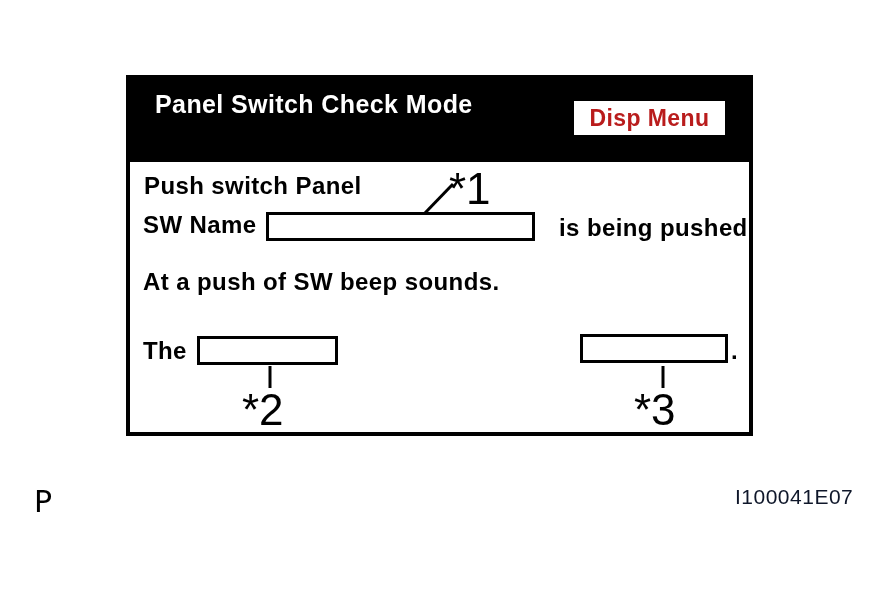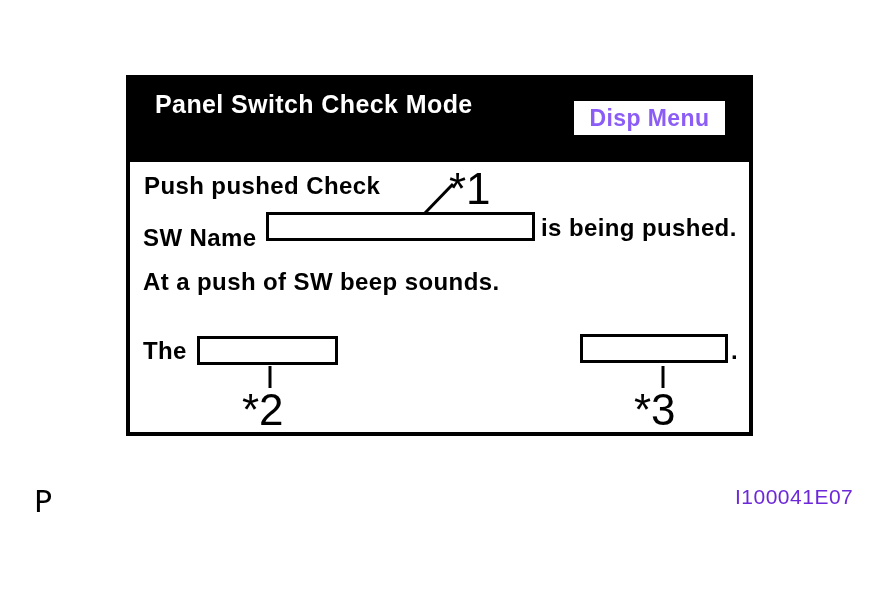--- a/index.html
+++ b/index.html
@@ -21,21 +21,21 @@
     background: #000000;
   }
   .panel-title {
     position: absolute; left: 155px; top: 90px;
     color: #ffffff; font-size: 25px; font-weight: bold;
     letter-spacing: 0.4px; white-space: nowrap;
   }
   .disp-menu-btn {
     position: absolute; left: 574px; top: 101px;
     width: 151px; height: 34px;
-    background: #ffffff; color: #8b5cf6;
+    background: #ffffff; color: #b91c1c;
     font-size: 23px; font-weight: bold;
     display: flex; align-items: center; justify-content: center;
     letter-spacing: 0.4px;
     border: none; cursor: pointer;
     font-family: "Liberation Sans", "DejaVu Sans", sans-serif;
   }
   .panel-body {
     position: absolute; left: 126px; top: 162px;
     width: 627px; height: 274px;
     background: #ffffff;
@@ -43,22 +43,22 @@
     border-right: 4px solid #000000;
     border-bottom: 4px solid #000000;
   }
 
   .body-text {
     position: absolute;
     color: #000000; font-size: 24px; font-weight: bold;
     letter-spacing: 0.4px; white-space: nowrap; line-height: 1.15;
   }
   .t-push-title  { left: 144px; top: 172px; }
-  .t-sw-name     { left: 143px; top: 224px; }
-  .t-pushed      { left: 541px; top: 214px; }
+  .t-sw-name     { left: 143px; top: 211px; }
+  .t-pushed      { left: 559px; top: 214px; }
   .t-beep        { left: 143px; top: 268px; }
   .t-rotary      { left: 143px; top: 297px; }
   .t-the         { left: 143px; top: 337px; }
   .t-turned      { left: 341px; top: 337px; }
   .t-period      { left: 731px; top: 337px; }
 
   .value-box {
     position: absolute;
     background: #ffffff;
     border: 3px solid #000000;
@@ -85,36 +85,36 @@
   }
 
   
   .page-letter {
     position: absolute; left: 34px; top: 484px;
     color: #000000; font-size: 30px; font-weight: 500;
     font-family: "DejaVu Sans", "Liberation Sans", sans-serif;
   }
   .figure-code {
     position: absolute; left: 735px; top: 485px;
-    color: #6d28d9; font-size: 21px; font-weight: 400;
+    color: #0f172a; font-size: 21px; font-weight: 400;
     letter-spacing: 0.5px; white-space: nowrap;
   }
 </style>
 </head>
 <body>
 
 <div class="screen">
 
   <div class="panel-header"></div>
   <div class="panel-title">Panel Switch Check Mode</div>
   <button class="disp-menu-btn">Disp Menu</button>
 
   <div class="panel-body"></div>
 
-  <div class="body-text t-push-title">Push pushed Check</div>
+  <div class="body-text t-push-title">Push switch Panel</div>
 
   <div class="body-text t-sw-name">SW Name</div>
   <div class="value-box box-sw-name"></div>
   <div class="body-text t-pushed">is being pushed.</div>
 
   <div class="body-text t-beep">At a push of SW beep sounds.</div>
 
 
   <div class="body-text t-the">The</div>
   <div class="value-box box-rotary-sw"></div>

